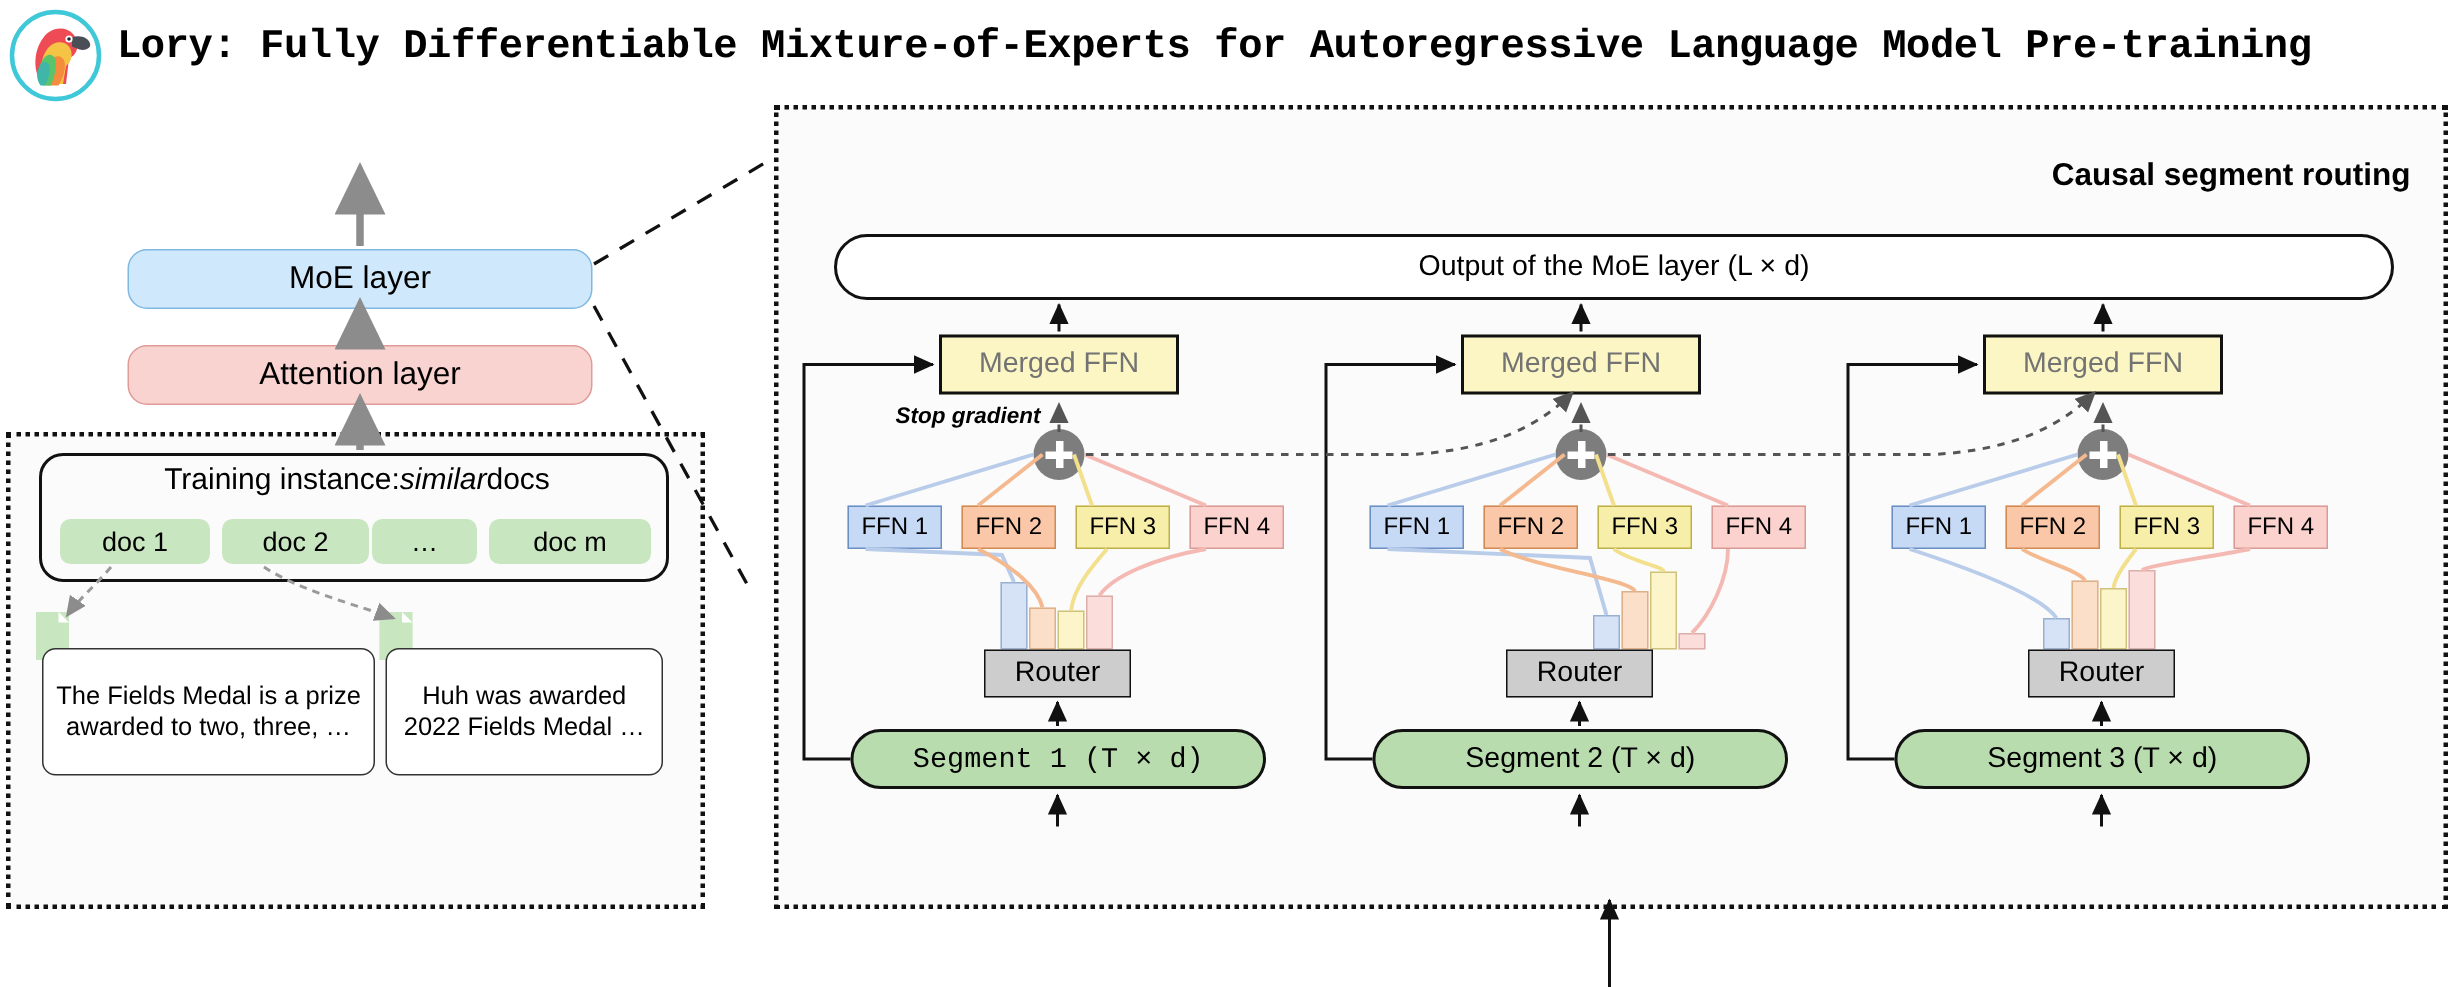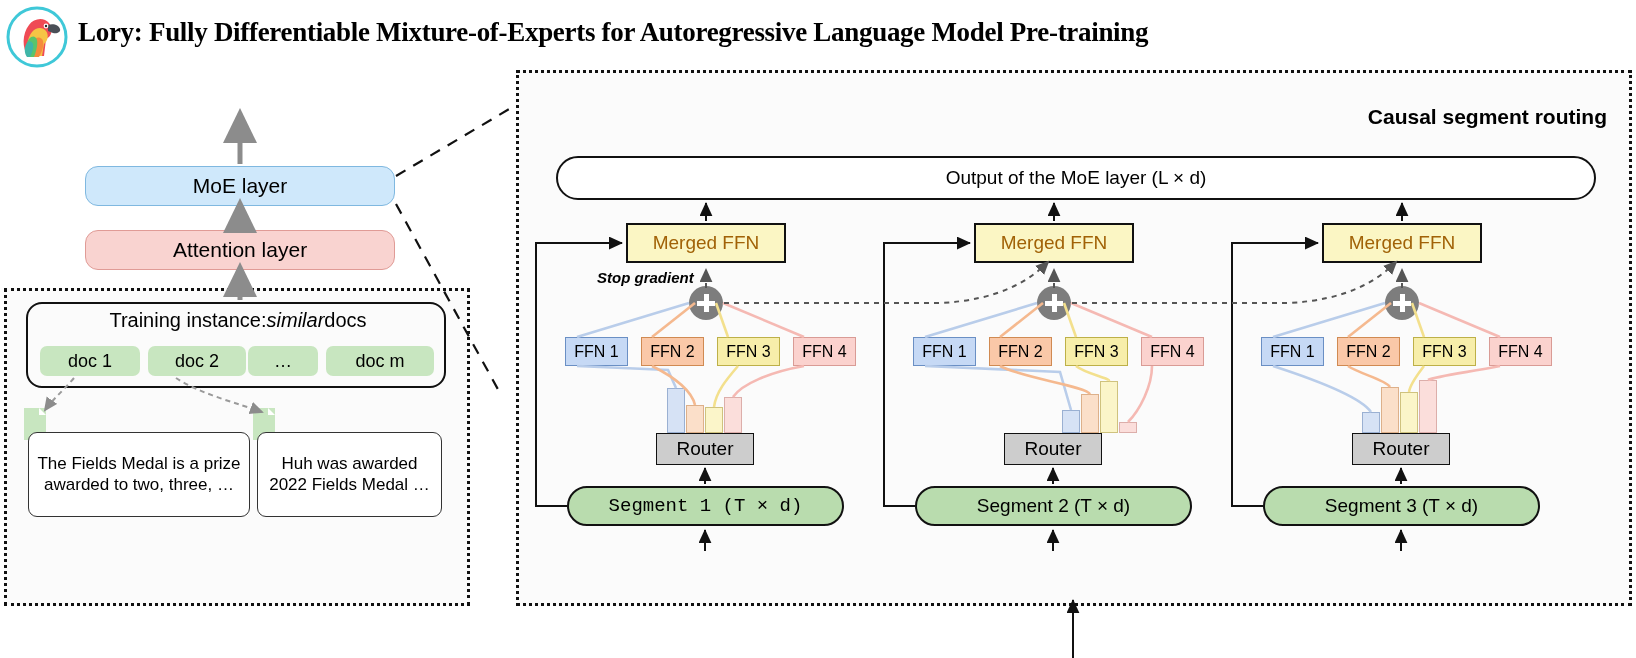--- a/index.html
+++ b/index.html
@@ -28,21 +28,21 @@
     width: 62px; height: 62px;
   }
   #title {
     position: absolute;
     left: 78px; top: 17px;
     font-size: 27px;
     font-weight: bold;
     letter-spacing: -0.3px;
     color: #000000;
     white-space: nowrap;
-    font-family: Liberation Serif, serif;
+    font-family: Liberation Mono, monospace;
   }
 
   
   .abs { position: absolute; }
   .ctr {
     display: flex;
     align-items: center;
     justify-content: center;
     text-align: center;
   }
@@ -177,21 +177,21 @@
     color: #000;
   }
 
   .merged {
     position: absolute;
     top: 223px;
     width: 160px; height: 40px;
     background: #fbf6c4;
     border: 2.2px solid #111;
     font-size: 19px;
-    color: #a16207;
+    color: #737373;
   }
 
   .router {
     position: absolute;
     top: 433px;
     width: 98px; height: 32px;
     background: #cdcdcd;
     border: 1.8px solid #111;
     font-size: 19px;
     color: #000;

